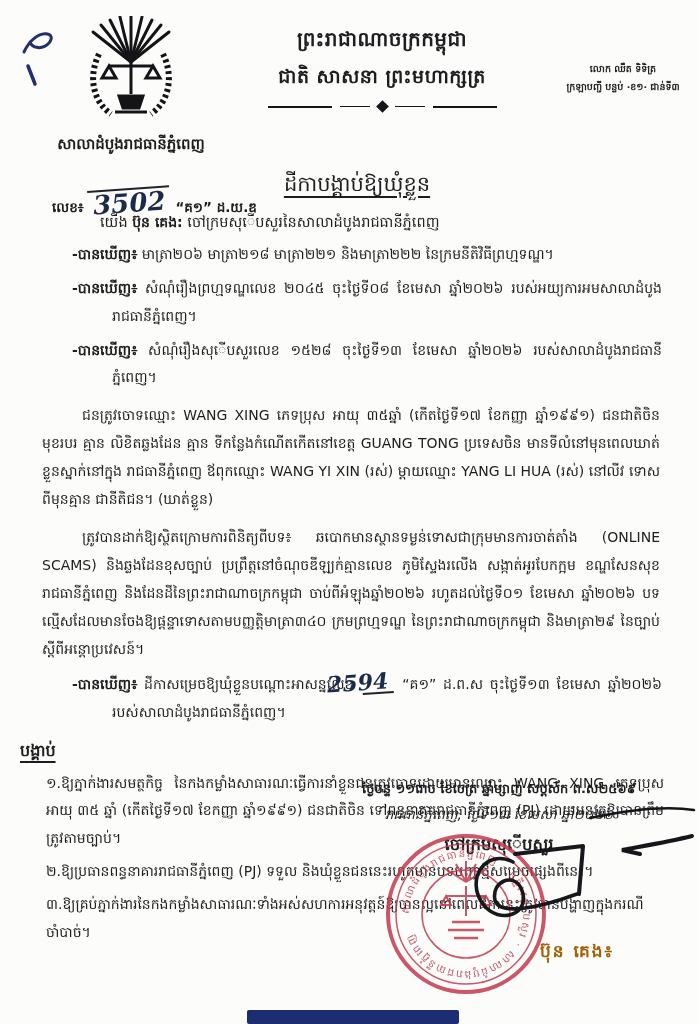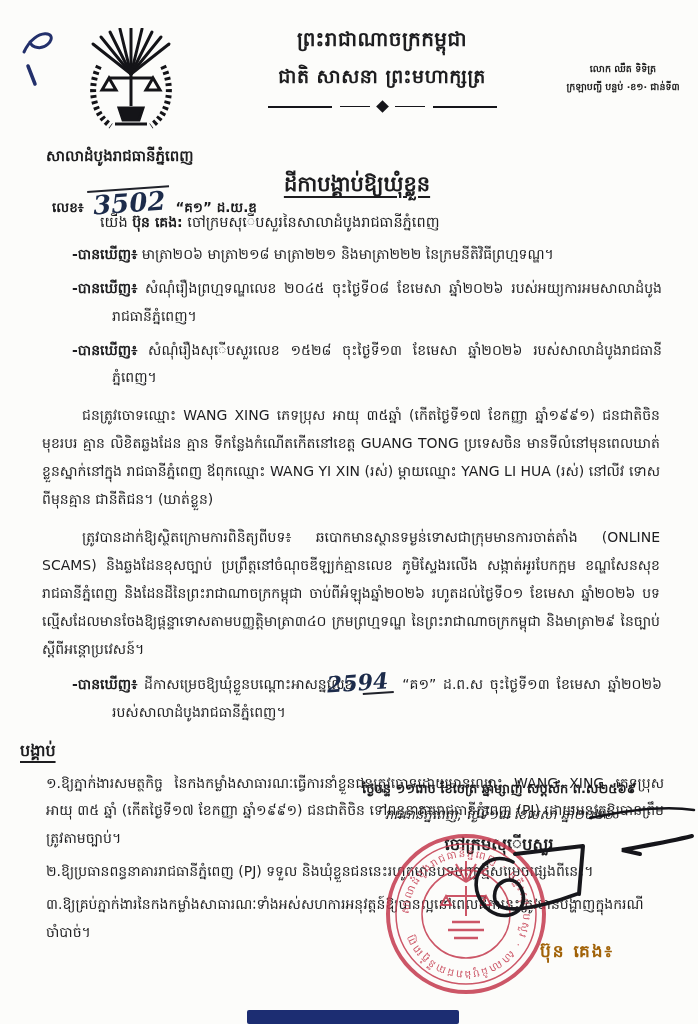--- a/index.html
+++ b/index.html
@@ -11,34 +11,34 @@
   
   .kingdom{position:absolute;top:26px;left:172px;width:420px;text-align:center;}
   .kingdom .l1{font-size:20px;font-weight:700;letter-spacing:.5px;}
   .kingdom .l2{font-size:19px;font-weight:700;margin-top:8px;letter-spacing:.5px;}
   .divider{display:flex;align-items:center;justify-content:center;gap:8px;margin-top:10px;}
   .divider .bar{width:64px;height:2px;background:#15151a;}
   .divider .bar.s{width:30px;height:1.5px;}
   .divider .diamond{width:9px;height:9px;background:#15151a;transform:rotate(45deg);}
   .clerk{position:absolute;top:60px;left:548px;width:150px;text-align:center;
          font-size:9.5px;font-weight:700;line-height:1.9;color:#222;}
-  .emblem-wrap{position:absolute;top:28px;left:46px;width:170px;}
+  .emblem-wrap{position:absolute;top:16px;left:46px;width:170px;text-align:center;}
   .emblem{width:120px;height:112px;margin:0 auto;display:block;}
   .court-name{font-size:15px;font-weight:700;margin-top:6px;white-space:nowrap;}
   .office-name{font-size:12.5px;font-weight:700;margin-top:4px;}
   .pen-scribble{position:absolute;top:18px;left:18px;width:60px;height:80px;}
   
   .body-flow{position:absolute;top:170px;left:0;right:0;}
   .ref-line{position:absolute;top:18px;left:52px;font-size:13.5px;font-weight:700;white-space:nowrap;}
   .hand{display:inline-block;font-family:"DejaVu Serif","Liberation Serif",serif;
         font-style:italic;font-weight:700;color:#1c2b4a;transform:rotate(-4deg);
         padding:0 5px;line-height:1;}
   .hand.big{font-size:26px;border-top:2.5px solid #20222a;}
   .hand.mid{font-size:22px;border-bottom:2px solid #20222a;margin:0 2px;}
-  .doc-title{text-align:center;font-size:21px;font-weight:700;
+  .doc-title{text-align:center;font-size:21px;font-weight:400;
              text-decoration:underline;text-underline-offset:5px;text-decoration-thickness:2px;padding-left:16px;}
   .intro{margin:12px 40px 0 100px;font-size:14.5px;}
   .intro .jname{font-weight:700;font-size:14px;}
   .seen{margin:7px 36px 0 72px;padding-left:40px;text-indent:-40px;
         font-size:14px;line-height:1.95;text-align:justify;}
   .seen .pfx{font-weight:700;}
   .para{margin:10px 38px 0 42px;font-size:14px;line-height:2.0;text-align:justify;text-indent:40px;}
   .order-head{text-align:left;font-size:16px;font-weight:700;margin-top:14px;
               text-decoration:underline;text-underline-offset:5px;text-decoration-thickness:2px;padding-left:20px;}
   .order-item{margin:6px 34px 0 46px;font-size:14px;line-height:1.95;text-align:justify;}

